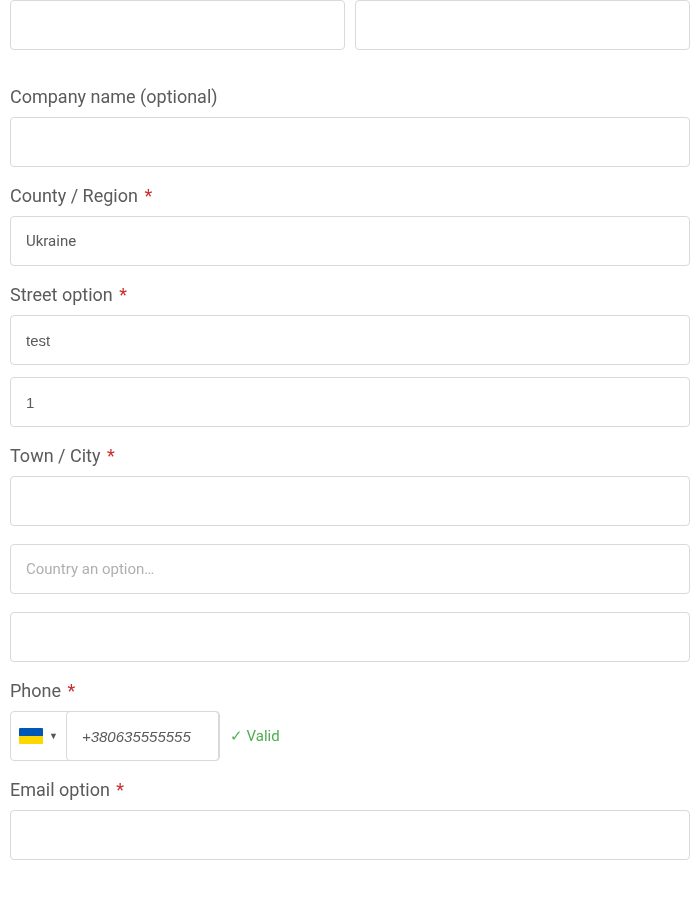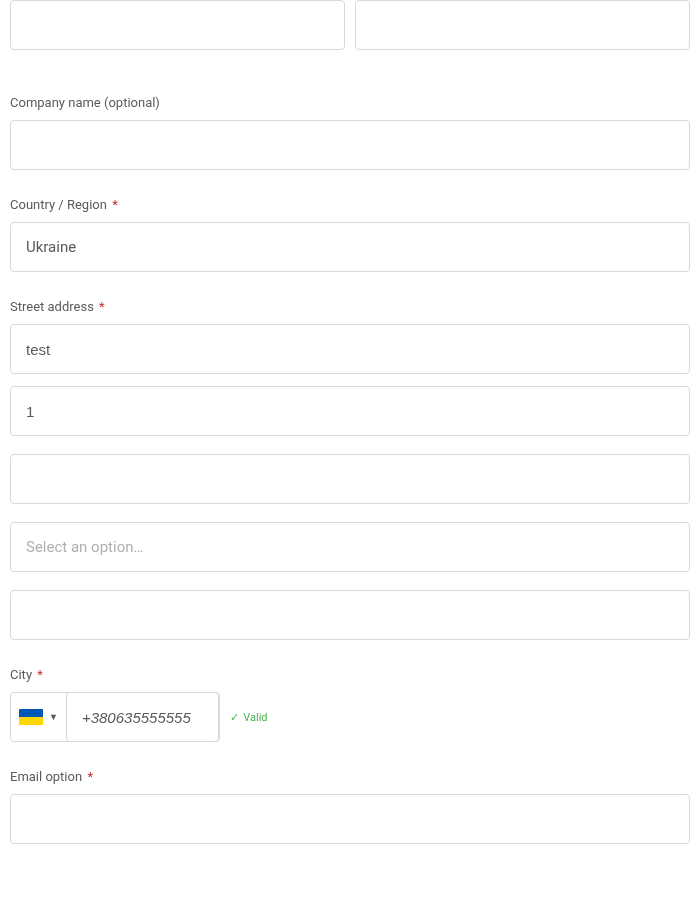--- a/index.html
+++ b/index.html
@@ -22,22 +22,21 @@
     .top-row .field-wrap {
       flex: 1;
     }
     .field-wrap {
       margin-bottom: 18px;
     }
     label {
       display: block;
       margin-bottom: 10px;
       color: #5b5b5b;
-      font-size: 13px;
-      margin-top: 27px;
+      font-size: 18px;
     }
     .required {
       color: #c92c2c;
       margin-left: 2px;
     }
     input[type="text"], input[type="email"], .select-display {
       width: 100%;
       height: 50px;
       border: 1px solid #d9d9d9;
       border-radius: 4px;
@@ -93,21 +92,21 @@
       outline: none;
       font-size: 15px;
       color: #6b6b6b;
       flex: 1;
       height: 100%;
       padding-left: 4px;
       font-style: italic;
     }
     .valid-badge {
       color: #4caf50;
-      font-size: 11px;
+      font-size: 15px;
     }
     .valid-badge .check {
       margin-right: 4px;
     }
     .street2 {
       margin-top: 12px;
     }
   </style>
 </head>
 <body>
@@ -121,54 +120,58 @@
   </div>
 </div>
 
 <div class="field-wrap">
   <label>Company name (optional)</label>
   <input type="text" value="" style="">
 </div>
 
 <div class="field-wrap">
   <label>
-    <span>Country / Region</span>
+    <span>County / Region</span>
     <span class="required">*</span>
   </label>
   <div class="select-display">
     <span>Ukraine</span>
   </div>
 </div>
 
 <div class="field-wrap">
   <label>
-    <span>Street address</span>
+    <span>Street option</span>
     <span class="required">*</span>
   </label>
   <input type="text" value="test" style="">
   <input type="text" class="street2" value="1" style="">
 </div>
 
 <div class="field-wrap">
+  <label>
+    <span>Town / City</span>
+    <span class="required">*</span>
+  </label>
   <input type="text" value="" style="">
 </div>
 
 <div class="field-wrap">
   <div class="select-display">
-    <span class="placeholder-text">Select an option…</span>
+    <span class="placeholder-text">Country an option…</span>
   </div>
 </div>
 
 <div class="field-wrap">
   <input type="text" value="" style="">
 </div>
 
 <div class="field-wrap">
   <label>
-    <span>City</span>
+    <span>Phone</span>
     <span class="required">*</span>
   </label>
   <div class="phone-row">
     <div class="phone-input-wrap">
       <div class="flag-select">
         <span class="flag"></span>
         <span class="flag-caret">▼</span>
       </div>
       <input type="text" class="phone-number" value="+380635555555" style="">
     </div>

